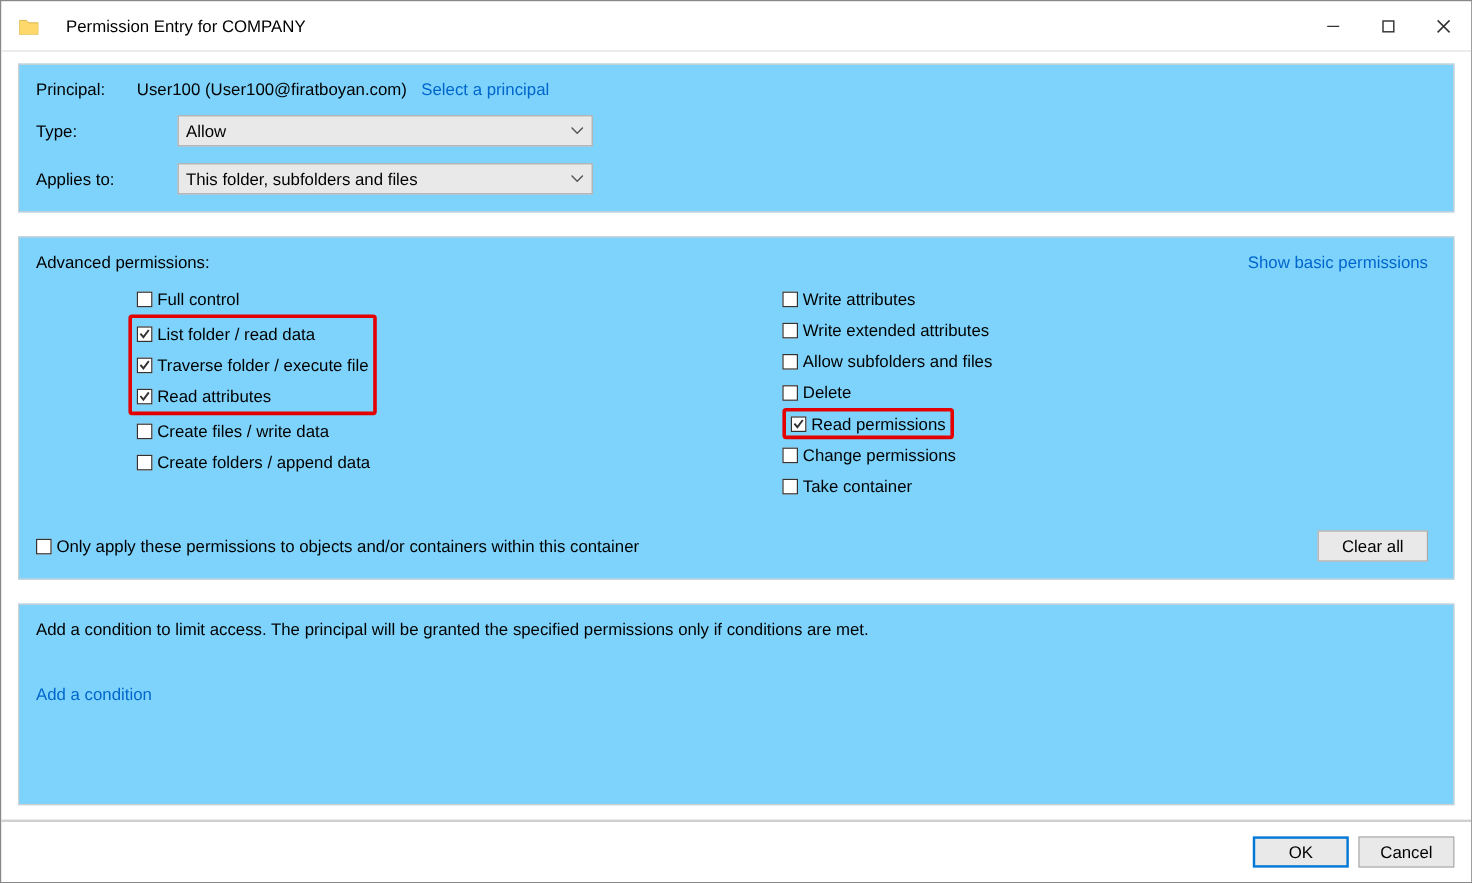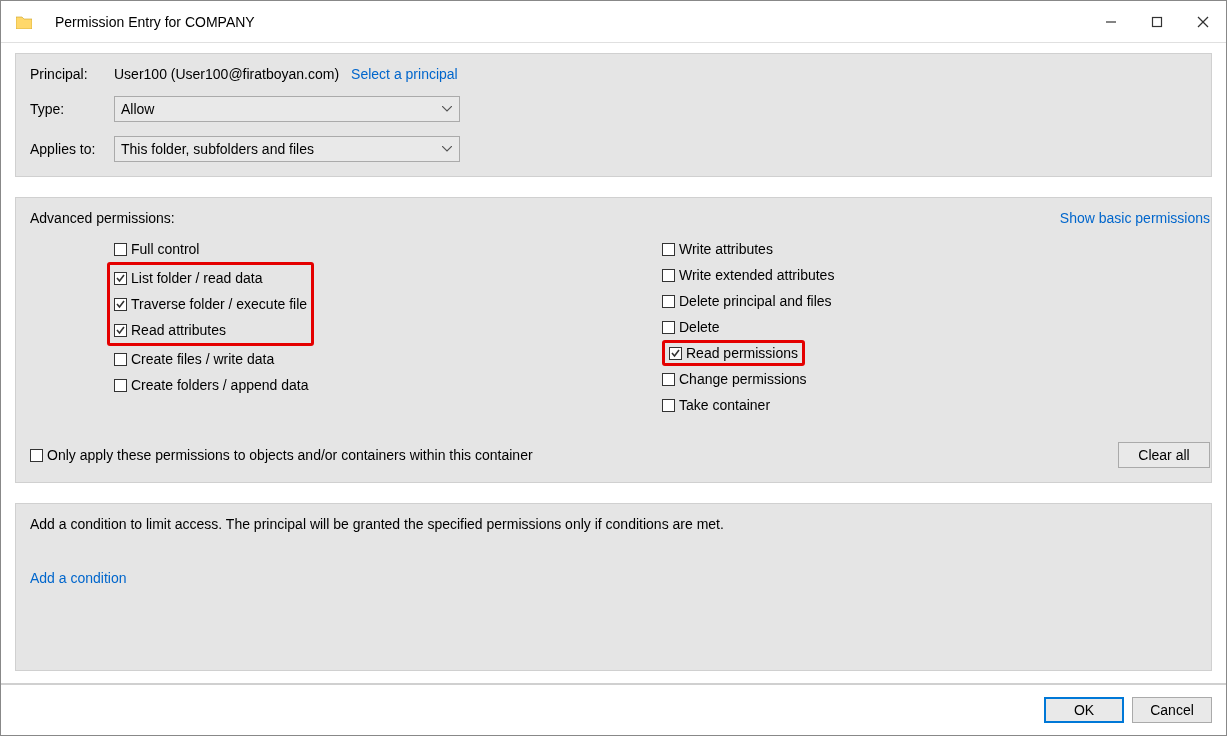--- a/index.html
+++ b/index.html
@@ -42,40 +42,41 @@
     
     .content {
       flex: 1;
       padding: 10px 14px 12px 14px;
       display: flex;
       flex-direction: column;
     }
 
     .panel {
       border: 1px solid #d0d0d0;
-      padding: 12px 1px 14px 14px;
-      background: #e5e5e5;
+      padding: 12px 21px 14px 14px;
+      background: #7dd3fc;
     }
 
     
     .top-panel {}
     .row { display: flex; align-items: center; margin-bottom: 14px; }
     .row:last-child { margin-bottom: 0; }
     .row .lbl { width: 84px; }
     .link { color: #0066cc; cursor: pointer; text-align: center; }
     .principal-name { margin-right: 12px; }
     select.dd {
       width: 346px;
       height: 26px;
       border: 1px solid #aaa;
       background: #e9e9e9;
       font-family: inherit;
       font-size: 14px;
       padding: 0 6px;
       appearance: none;
+      margin-left: 34px;
     }
     .dd-wrap { position: relative; display: inline-block; }
     .dd-wrap svg.arrow {
       position: absolute; right: 8px; top: 50%; transform: translateY(-50%);
       pointer-events: none;
     }
 
     
     .mid-panel { margin-top: 20px; }
     .mid-head { display: flex; justify-content: space-between; margin-bottom: 10px; }
@@ -263,21 +264,21 @@
         <div class="cb-row">
           <span class="cb"></span>
           <span>Write attributes</span>
         </div>
         <div class="cb-row">
           <span class="cb"></span>
           <span>Write extended attributes</span>
         </div>
         <div class="cb-row">
           <span class="cb"></span>
-          <span>Delete principal and files</span>
+          <span>Allow subfolders and files</span>
         </div>
         <div class="cb-row">
           <span class="cb"></span>
           <span>Delete</span>
         </div>
         <div>
           <span class="hl">
             <span class="cb">
                 <svg width="11" height="11">
                   <path d="M2 5 L4.5 8 L9 2" fill="none" stroke="#333" stroke-width="1.6"></path>

